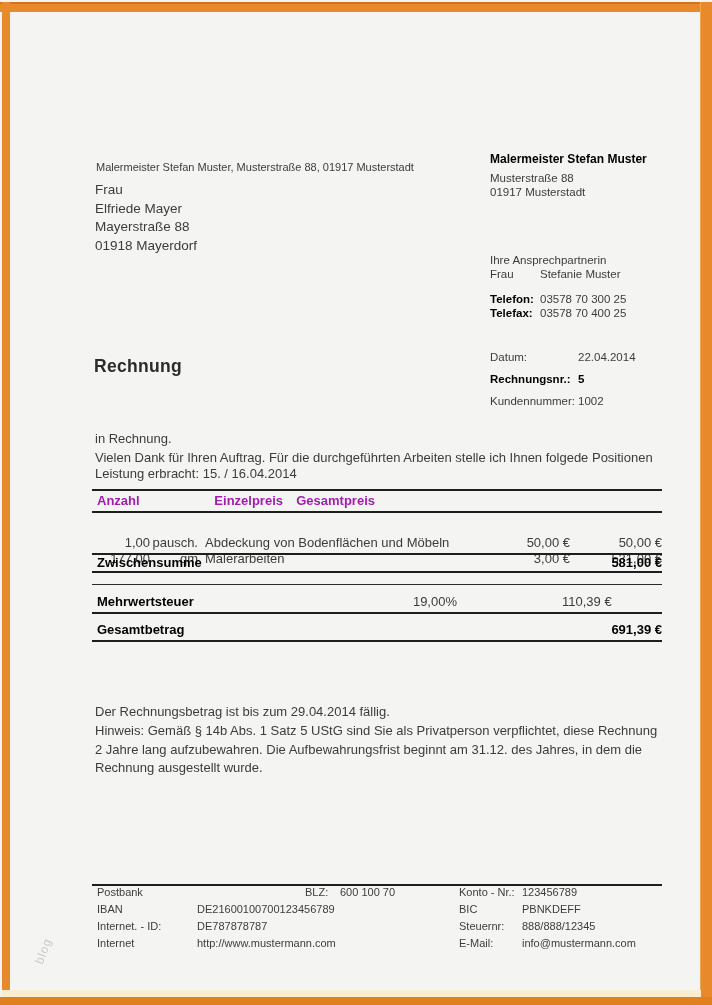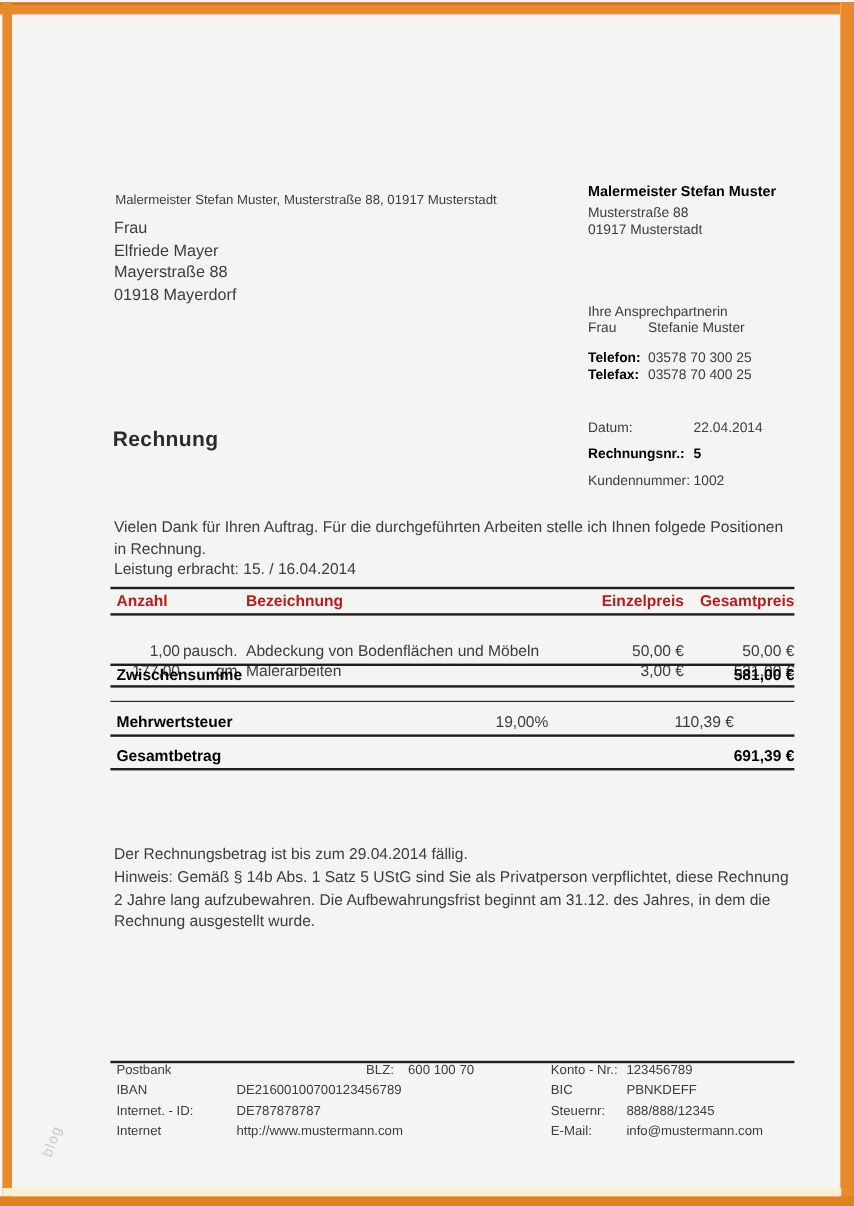--- a/index.html
+++ b/index.html
@@ -59,21 +59,21 @@
   .c-unit{width:48px;text-align:right;}
   .c-desc{flex:1;text-align:left;padding-left:7px;}
   .c-price{width:85px;text-align:right;}
   .c-total{width:92px;text-align:right;}
   .sum-label{flex:1;text-align:left;padding-left:5px;}
   .m-label{width:200px;text-align:left;padding-left:5px;}
   .m-rate{width:160px;text-align:right;}
   .m-spacer{flex:1;}
   .m-value{width:100px;text-align:left;}
 
-  .hdr-row{top:493px;font-weight:bold;color:#b91c1c;}
+  .hdr-row{top:493px;font-weight:bold;color:#a21caf;}
   .item-row1{top:515px;margin-top:36px;}
   .item-row2{top:535px;}
   .sub-row{top:555px;}
   .mwst-row{top:594px;}
   .total-row{top:622px;}
 
   .l-top{top:489px;}
   .l-hdr{top:511px;}
   .l-items{top:553px;}
   .l-sub{top:571px;}
@@ -145,30 +145,29 @@
   <div class="hrow row-meta2 fs115">
     <span class="meta-label b">Rechnungsnr.:</span>
     <span class="meta-value b">5</span>
   </div>
   <div class="hrow row-meta3 fs115">
     <span class="meta-label">Kundennummer:</span>
     <span class="meta-value">1002</span>
   </div>
 
   <div class="abs intro">
+    <div>in Rechnung.</div>
     <div>Vielen Dank für Ihren Auftrag. Für die durchgeführten Arbeiten stelle ich Ihnen folgede Positionen</div>
-    <div>in Rechnung.</div>
   </div>
   <div class="abs leistung">Leistung erbracht: 15. / 16.04.2014</div>
 
   <div class="tline l-top"></div>
   <div class="trow hdr-row">
     <div class="c-qty hd">Anzahl</div>
     <div class="c-unit"></div>
-    <div class="c-desc">Bezeichnung</div>
     <div class="c-price">Einzelpreis</div>
     <div class="c-total">Gesamtpreis</div>
   </div>
   <div class="tline l-hdr"></div>
 
   <div class="trow item-row1">
     <div class="c-qty">177,00</div>
     <div class="c-unit">qm</div>
     <div class="c-desc">Malerarbeiten</div>
     <div class="c-price">3,00 €</div>

